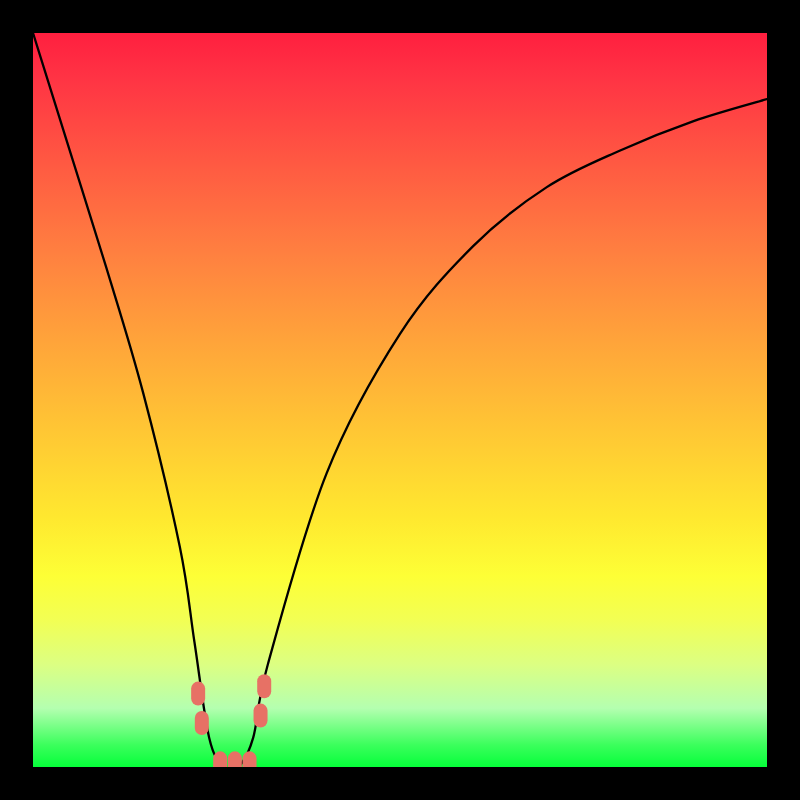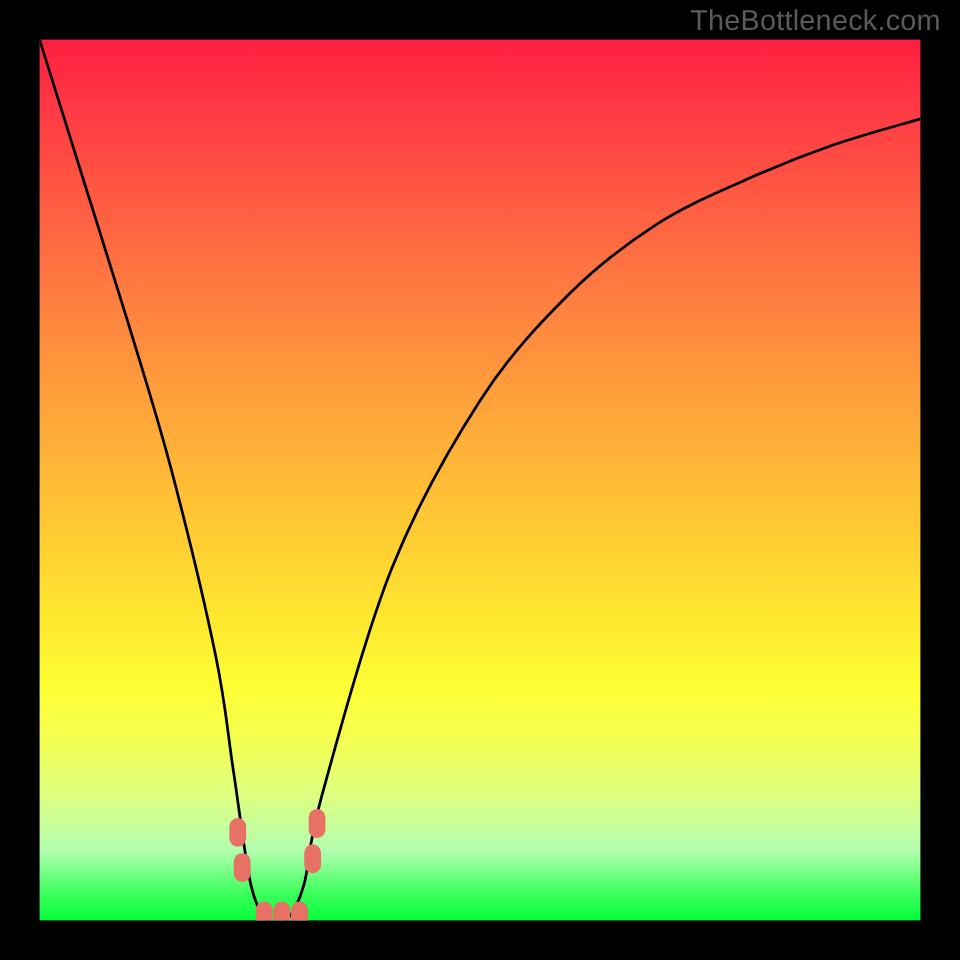--- a/index.html
+++ b/index.html
@@ -58,21 +58,20 @@
     width: 734px;
     height: 734px;
     z-index: 10;
   }
 </style>
 </head>
 <body>
 
 <div class="frame">
 
-  <div class="watermark">TheBottleneck.com</div>
 
   <div class="plot-area"></div>
 
   <svg class="curve" viewBox="0 0 734 734" preserveAspectRatio="none">
     <path id="curve-path" fill="none" stroke="#000" stroke-width="2.3" stroke-linecap="round" d="M 0 0 C 6.116666666666667 19.57333333333334 24.46666666666667 78.29333333333341 36.7 117.44000000000005 C 48.93333333333334 156.5866666666667 61.16666666666667 194.50999999999996 73.4 234.87999999999994 C 85.63333333333334 275.24999999999994 97.86666666666666 313.1733333333333 110.1 359.65999999999997 C 122.33333333333333 406.14666666666665 138.23666666666668 472.2066666666666 146.8 513.8 C 155.36333333333334 555.3933333333333 156.58666666666664 577.4133333333334 161.48 609.22 C 166.37333333333333 641.0266666666666 171.26666666666665 683.8433333333334 176.16 704.64 C 181.05333333333334 725.4366666666666 185.94666666666666 729.1066666666667 190.84 734 C 195.73333333333335 738.8933333333333 200.62666666666667 738.8933333333333 205.52 734 C 210.41333333333336 729.1066666666667 215.30666666666667 721.7666666666667 220.2 704.64 C 225.0933333333333 687.5133333333333 222.64666666666665 675.28 234.88 631.24 C 247.11333333333334 587.2 271.58000000000004 495.45 293.6 440.4 C 315.62 385.34999999999997 342.53333333333336 338.86333333333334 367 300.94 C 391.46666666666664 263.01666666666665 415.93333333333334 237.32666666666668 440.4 212.86 C 464.8666666666666 188.39333333333335 489.33333333333326 170.04333333333332 513.8 154.14 C 538.2666666666667 138.23666666666665 562.7333333333333 128.45000000000005 587.2 117.44000000000005 C 611.6666666666667 106.43000000000006 636.1333333333333 96.64333333333339 660.6 88.08000000000004 C 685.0666666666667 79.5166666666667 721.7666666666667 69.72999999999996 734 66.05999999999995"></path>
     <g id="markers">
         <rect x="158.15" y="648.6" width="14" height="24" rx="7" ry="7" fill="#e77165"></rect>
         <rect x="161.82" y="677.96" width="14" height="24" rx="7" ry="7" fill="#e77165"></rect>
         <rect x="224.21" y="641.26" width="14" height="24" rx="7" ry="7" fill="#e77165"></rect>
         <rect x="220.54" y="670.62" width="14" height="24" rx="7" ry="7" fill="#e77165"></rect>

